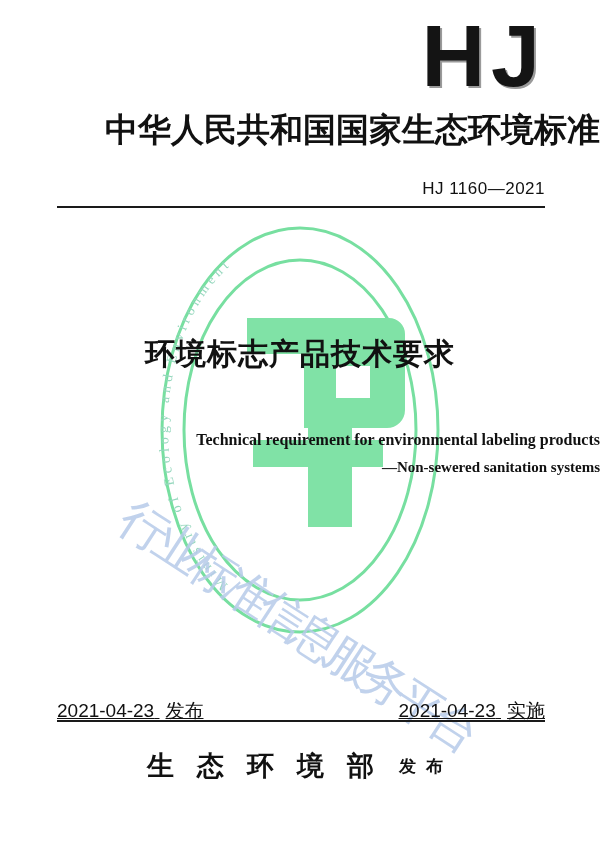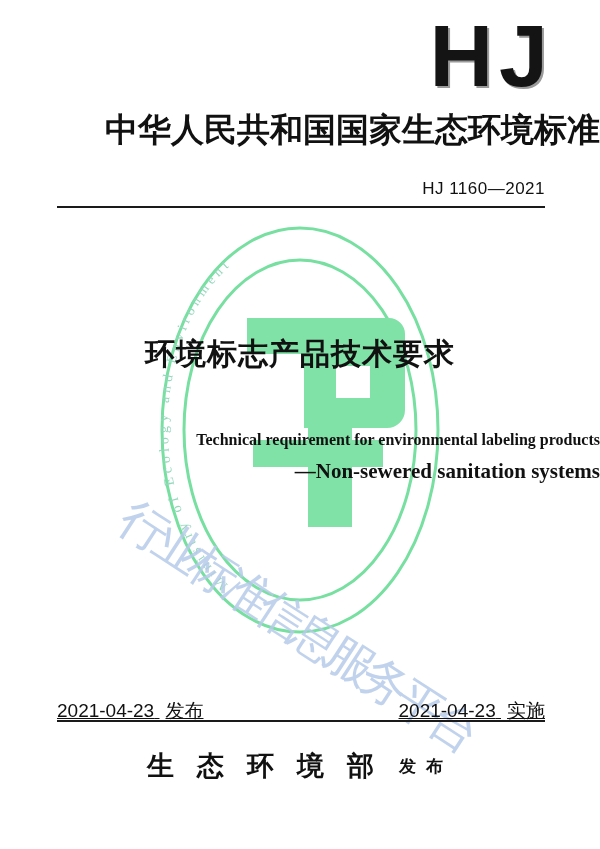--- a/index.html
+++ b/index.html
@@ -11,21 +11,21 @@
   .seal-svg{position:absolute;left:0;top:0;z-index:0;}
   .diagonal-watermark{
     position:absolute;left:142px;top:487px;z-index:0;
     transform:rotate(33deg);transform-origin:0 0;
     font-size:48px;letter-spacing:-7px;white-space:nowrap;
     color:#b7cbe9;opacity:.85;font-weight:400;
   }
   
   .layer{position:absolute;left:0;top:0;width:600px;height:849px;z-index:1;}
   .hj-logo{
-    position:absolute;top:12px;right:46px;
+    position:absolute;top:12px;right:54px;
     font-size:88px;line-height:1;font-weight:800;letter-spacing:6px;
     color:#141414;text-shadow:2px 2px 0 #9a9a9a;
   }
   .header-title{
     position:absolute;left:0;top:108px;width:600px;text-align:right;
     font-size:33px;font-weight:700;letter-spacing:0px;white-space:nowrap;
   }
   .std-number{
     position:absolute;right:55px;top:179px;font-size:17px;letter-spacing:.5px;
   }
@@ -36,21 +36,21 @@
     position:absolute;left:0;width:600px;text-align:center;font-weight:700;
     font-size:30px;letter-spacing:1px;white-space:nowrap;
   }
   .title-cn-1{top:334px;}
   .title-cn-2{top:381px;}
   .title-en{
     position:absolute;left:0;width:600px;text-align:right;
     font-family:"Liberation Serif","DejaVu Serif",serif;font-weight:700;
   }
   .title-en-1{top:431px;font-size:16px;}
-  .title-en-2{top:459px;font-size:21px;}
+  .title-en-2{top:459px;font-size:15px;}
   .edition-note{
     position:absolute;left:0;top:483px;width:600px;text-align:center;
     font-size:13px;letter-spacing:0;
   }
   .dates-row{
     position:absolute;left:57px;top:698px;width:488px;
     display:flex;justify-content:space-between;font-size:19px;text-decoration:underline;
   }
   .date-group .lbl{margin-left:6px;}
   .publisher-row{

